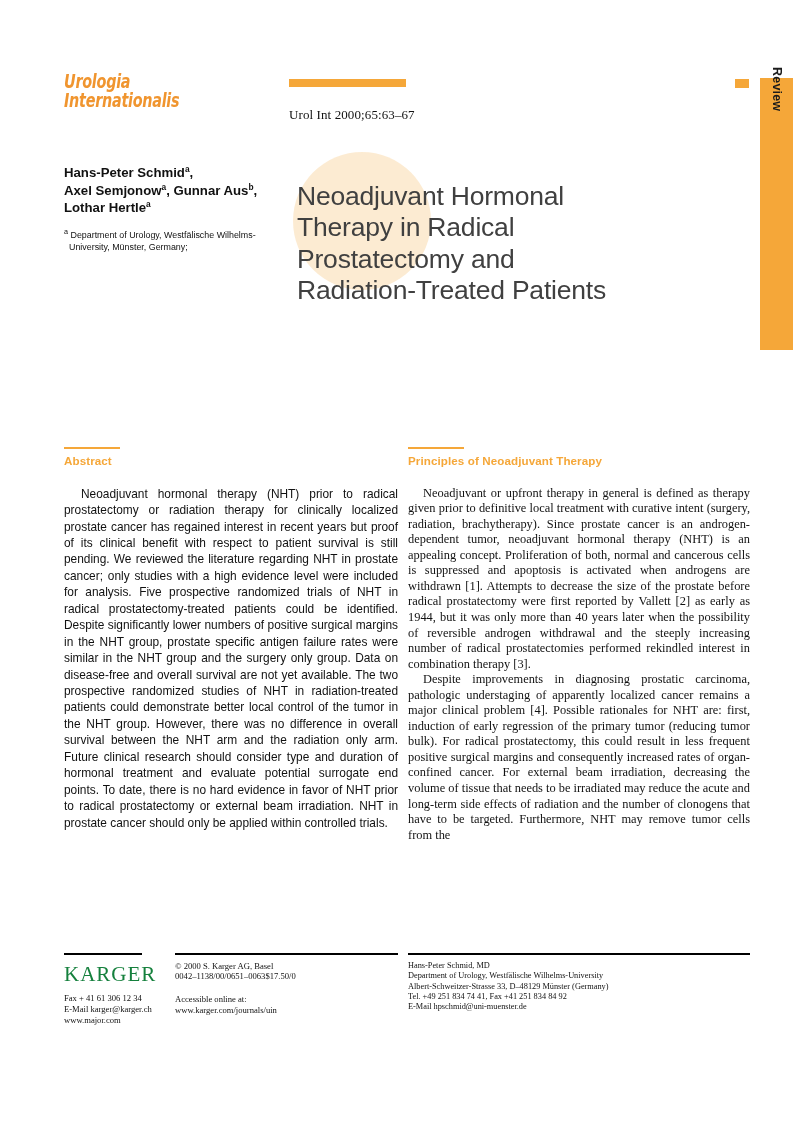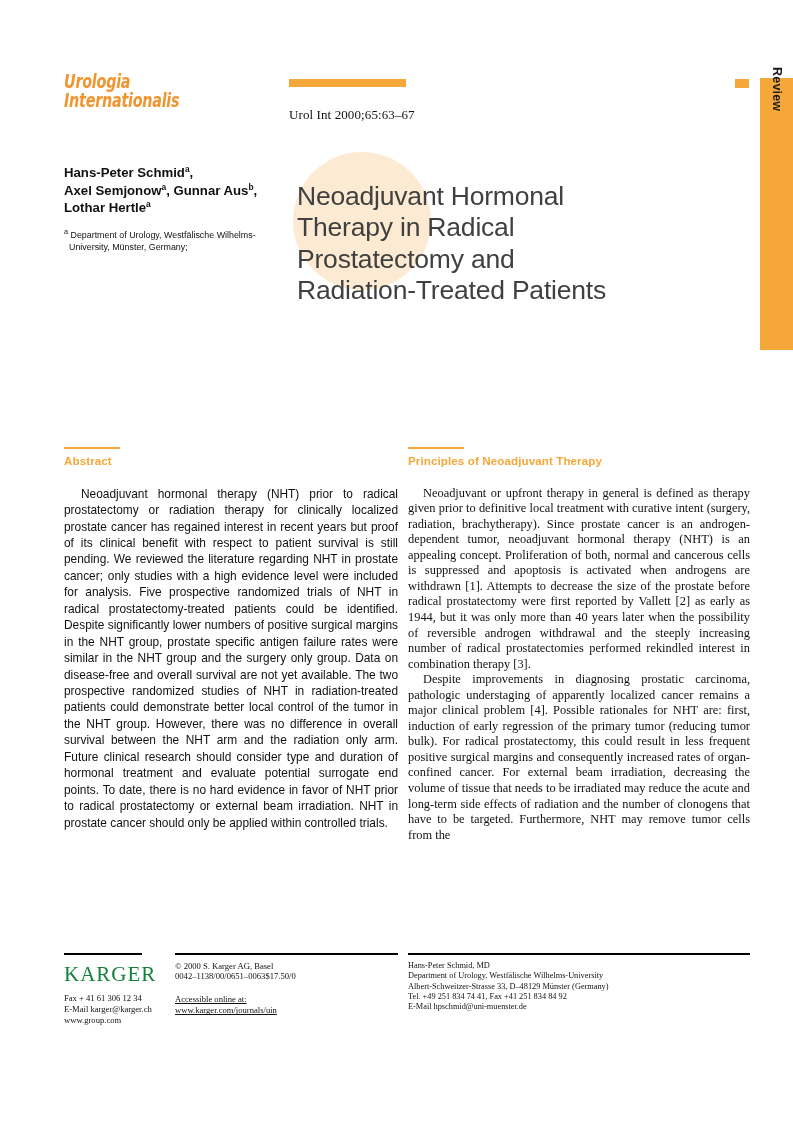--- a/index.html
+++ b/index.html
@@ -229,21 +229,21 @@
   .online {
     position: absolute;
     left: 175px;
     top: 994px;
     width: 220px;
     font-family: "Liberation Serif", serif;
     font-size: 8.6px;
     line-height: 11.4px;
     color: #111;
   }
-  .online span { display: block; text-decoration: underline; }
+  .online span { display: block; }
 
   .corresp {
     position: absolute;
     left: 408px;
     top: 961px;
     width: 345px;
     font-family: "Liberation Serif", serif;
     font-size: 8.3px;
     line-height: 10.3px;
     color: #111;
@@ -300,21 +300,21 @@
   </div>
 
   <div class="footer-rule rule-a"></div>
   <div class="footer-rule rule-b"></div>
   <div class="footer-rule rule-c"></div>
 
   <div class="karger-logo">KARGER</div>
   <div class="karger-contact">
     <span>Fax + 41 61 306 12 34</span>
     <span>E-Mail karger@karger.ch</span>
-    <span>www.group.com</span>
+    <span>www.major.com</span>
   </div>
 
   <div class="copyright">
     <span>© 2000 S. Karger AG, Basel</span>
     <span>0042–1138/00/0651–0063$17.50/0</span>
   </div>
 
   <div class="online">
     <span>Accessible online at:</span>
     <span>www.karger.com/journals/uin</span>

